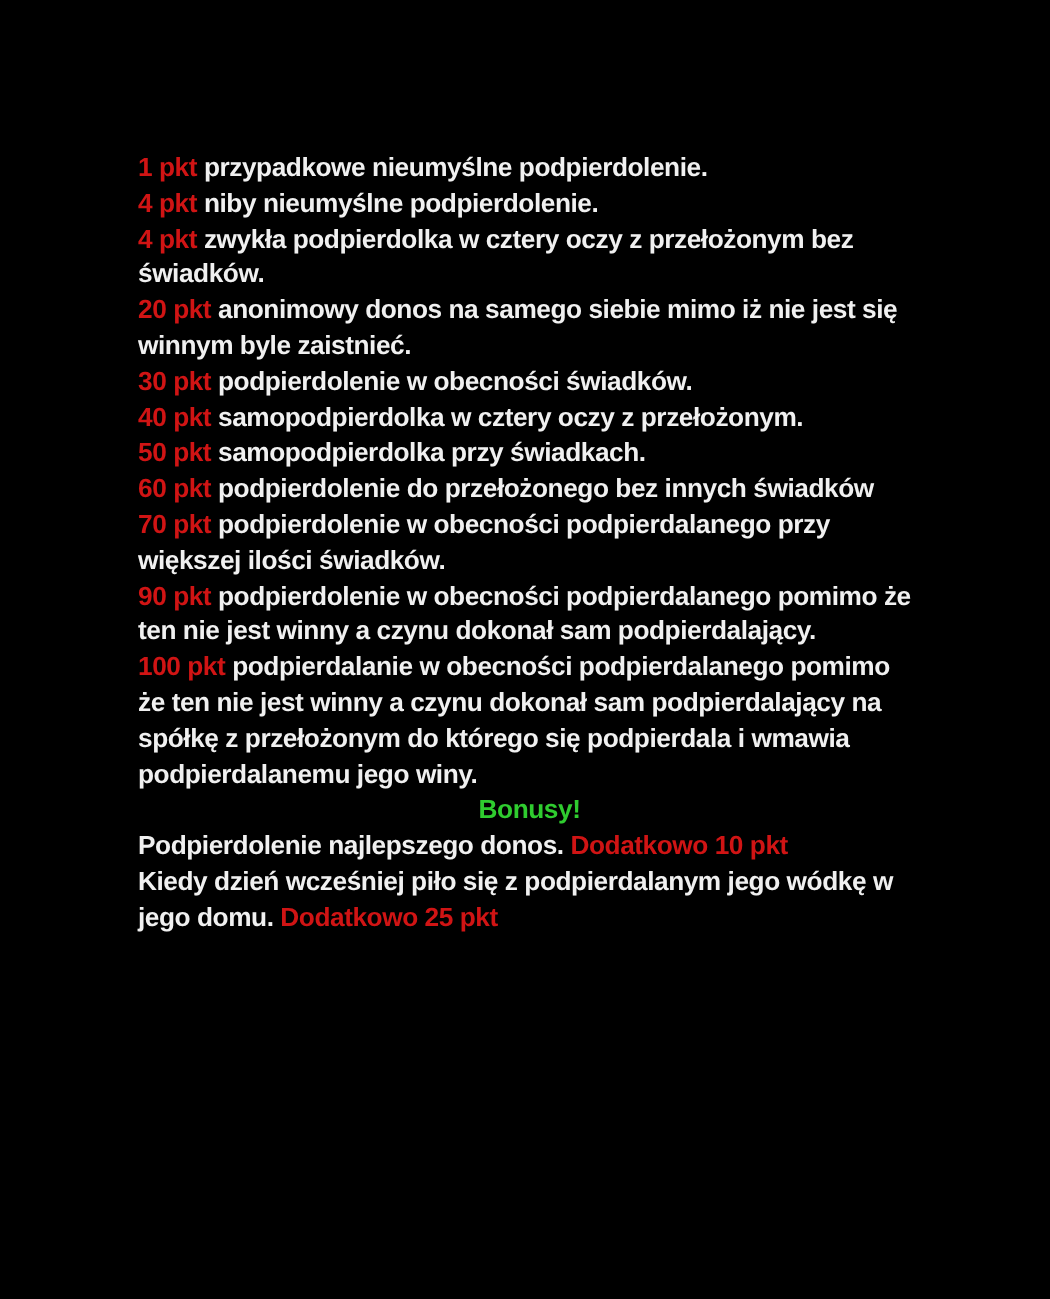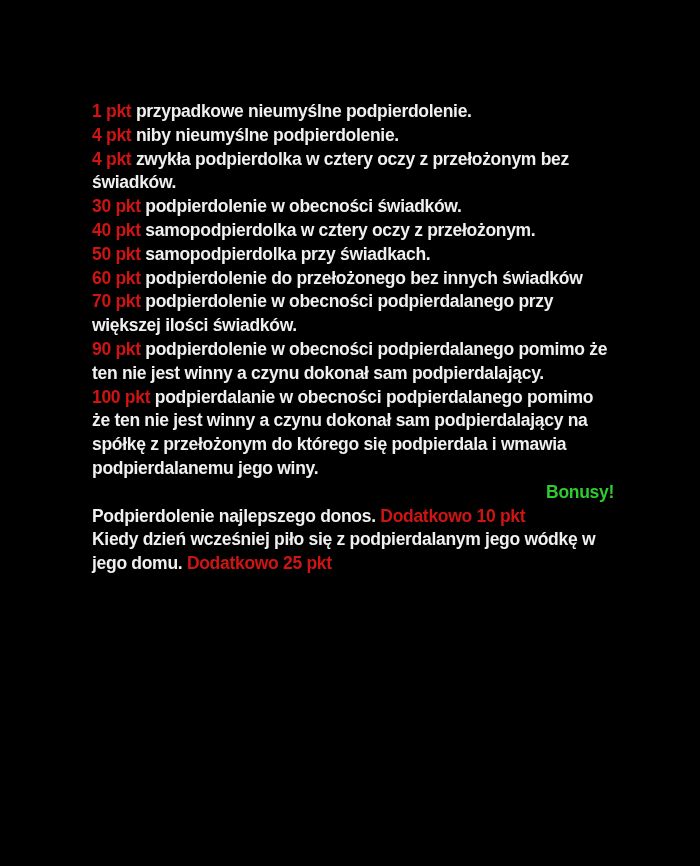--- a/index.html
+++ b/index.html
@@ -29,37 +29,38 @@
     font-size: 17.5px;
     font-weight: bold;
     letter-spacing: -0.3px;
     line-height: 23.8px;
     color: var(--text);
   }
   .entry { margin: 0; }
   .pts { color: var(--points); }
   .txt { color: var(--text); }
   .bonus-title {
-    text-align: right;
+    text-align: center;
     color: var(--bonus-title);
   }
   .bonus { color: var(--points); white-space: nowrap; }
 </style>
 </head>
 <body>
 
 <div class="page">
   <div class="content">
     <div id="score-list">
   <div class="entry"><span class="pts">1 pkt</span> <span class="txt">przypadkowe nieumyślne podpierdolenie.</span></div>
 
   <div class="entry"><span class="pts">4 pkt</span> <span class="txt">niby nieumyślne podpierdolenie.</span></div>
 
   <div class="entry"><span class="pts">4 pkt</span> <span class="txt">zwykła podpierdolka w cztery oczy z przełożonym bez świadków.</span></div>
 
+  <div class="entry"><span class="pts">20 pkt</span> <span class="txt">anonimowy donos na samego siebie mimo iż nie jest się winnym byle zaistnieć.</span></div>
 
   <div class="entry"><span class="pts">30 pkt</span> <span class="txt">podpierdolenie w obecności świadków.</span></div>
 
   <div class="entry"><span class="pts">40 pkt</span> <span class="txt">samopodpierdolka w cztery oczy z przełożonym.</span></div>
 
   <div class="entry"><span class="pts">50 pkt</span> <span class="txt">samopodpierdolka przy świadkach.</span></div>
 
   <div class="entry"><span class="pts">60 pkt</span> <span class="txt">podpierdolenie do przełożonego bez innych świadków</span></div>
 
   <div class="entry"><span class="pts">70 pkt</span> <span class="txt">podpierdolenie w obecności podpierdalanego przy większej ilości świadków.</span></div>

